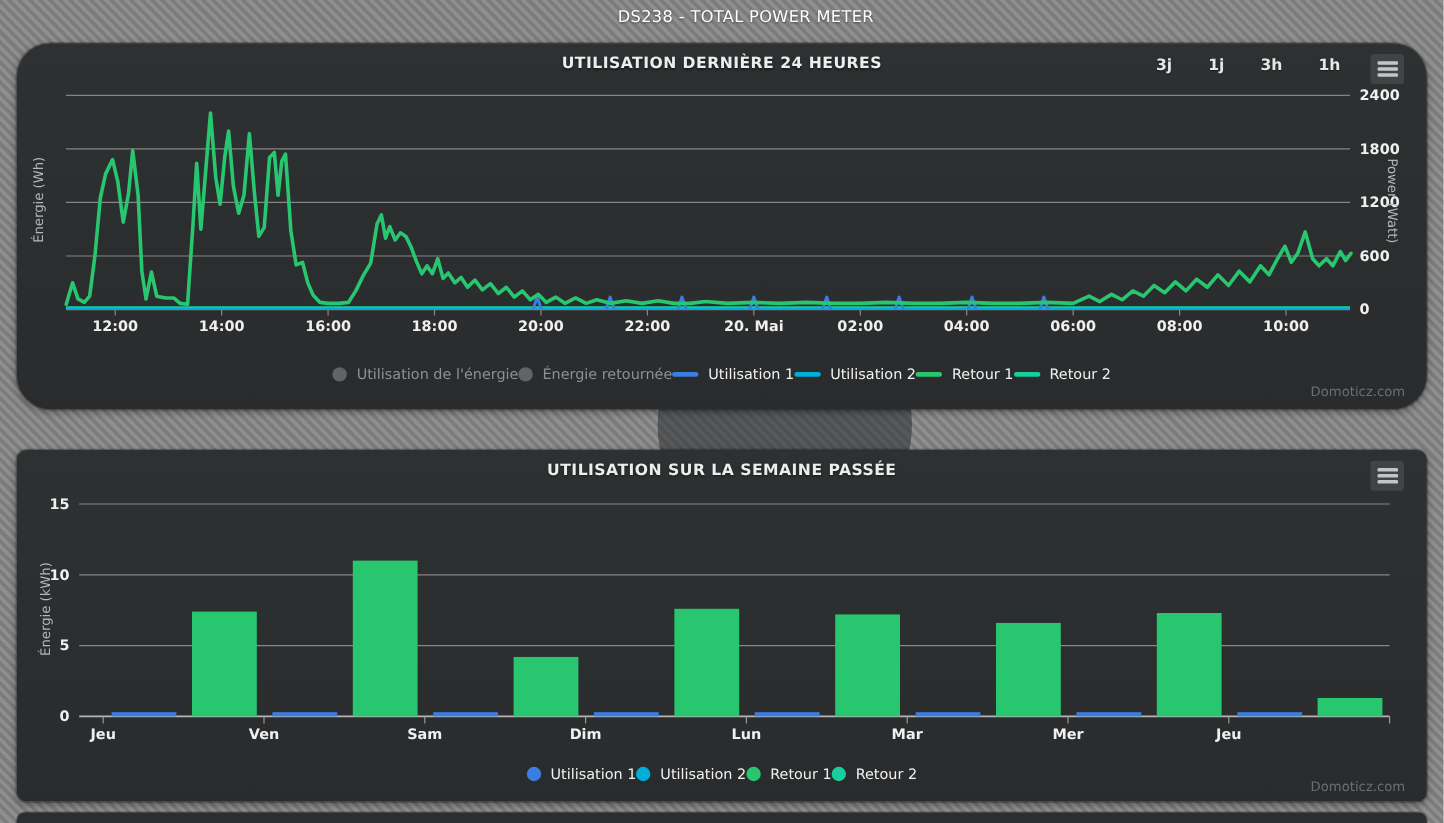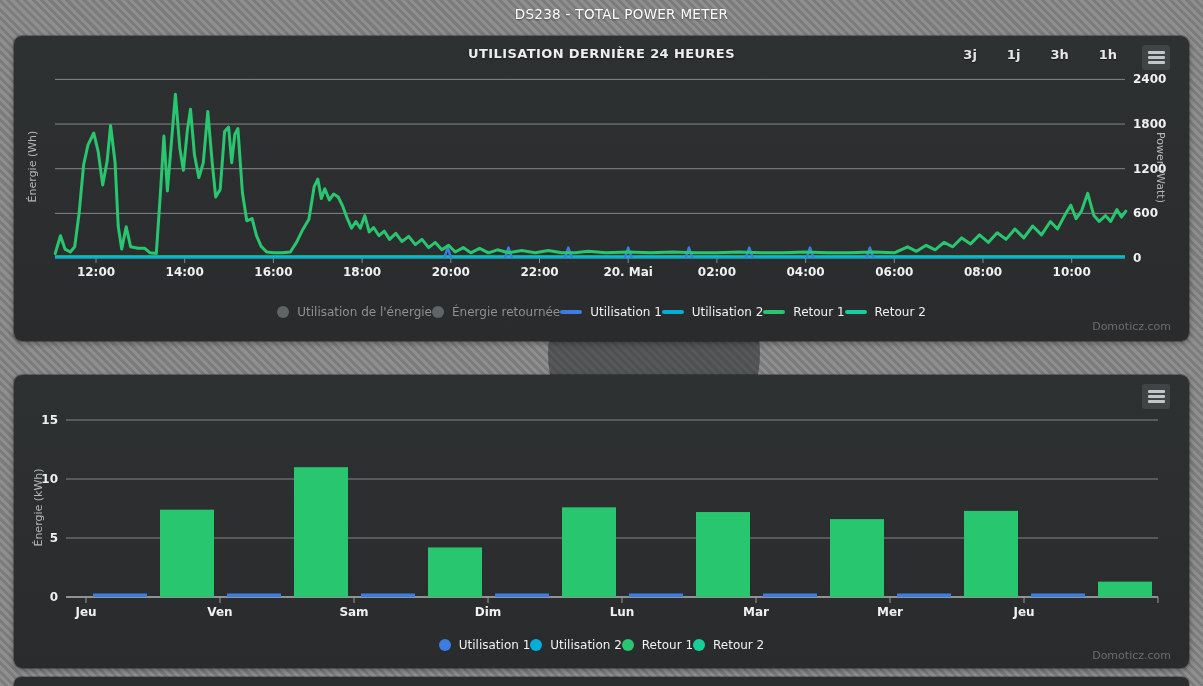--- a/index.html
+++ b/index.html
@@ -18,21 +18,21 @@
     display:flex; align-items:center; justify-content:center;
     color:#ffffff; font-size:13.5px; font-weight:400; letter-spacing:.3px;
     text-shadow:0 1px 2px rgba(0,0,0,.45);
     margin-left:20px;
   }
   .panel {
     position:absolute; left:14px; width:1175px; z-index:1;
     background:linear-gradient(180deg,#2e3132,#292b2c);
     border-radius:8px; box-shadow:0 0 0 1px rgba(0,0,0,.25), 0 2px 6px rgba(0,0,0,.35);
   }
-  #panel-top { top:36px; height:305px; }
+  #panel-top { top:36px; height:305px;border-radius:28px; }
   #panel-bottom { top:375px; height:293px; }
   .panel-title {
     position:absolute; top:10px; left:0; width:100%; text-align:center;
     color:#ededed; font-size:13px; font-weight:700; letter-spacing:.4px;
     text-shadow:0 1px 2px rgba(0,0,0,.5); z-index:3;
   }
   .range-buttons {
     position:absolute; top:11px; right:72px; display:flex; gap:30px; z-index:4;justify-content:center;
   }
   .range-btn {
@@ -161,20 +161,21 @@
       </span>
       <span class="legend-item">
         <span class="m-line" style="background: rgb(23, 207, 156);"></span>
         <span class="lab">Retour 2</span>
       </span>
     </div>
   <div class="watermark" id="wm-top">Domoticz.com</div>
 </div>
 
 <div class="panel" id="panel-bottom">
+  <div class="panel-title">UTILISATION SUR LA SEMAINE PASSÉE</div>
   <div class="burger">
       <span></span>
       <span></span>
       <span></span>
     </div>
   <div class="axis-title" id="yl-bot">Énergie (kWh)</div>
   <svg class="chart" id="svg-bottom" width="1175" height="293">
       <line x1="52" y1="222" x2="1144" y2="222" stroke="#b5b5b5" stroke-width="1.3"></line>
       <text x="44" y="226" fill="#f0f0f0" font-size="12" font-weight="600" text-anchor="end">0</text>
       <line x1="52" y1="163" x2="1144" y2="163" stroke="#868686" stroke-width="1"></line>

